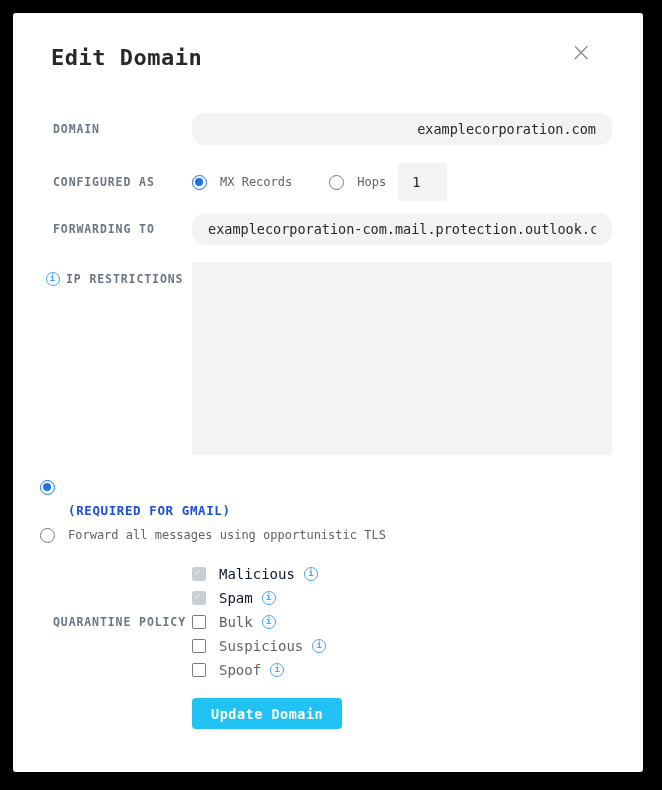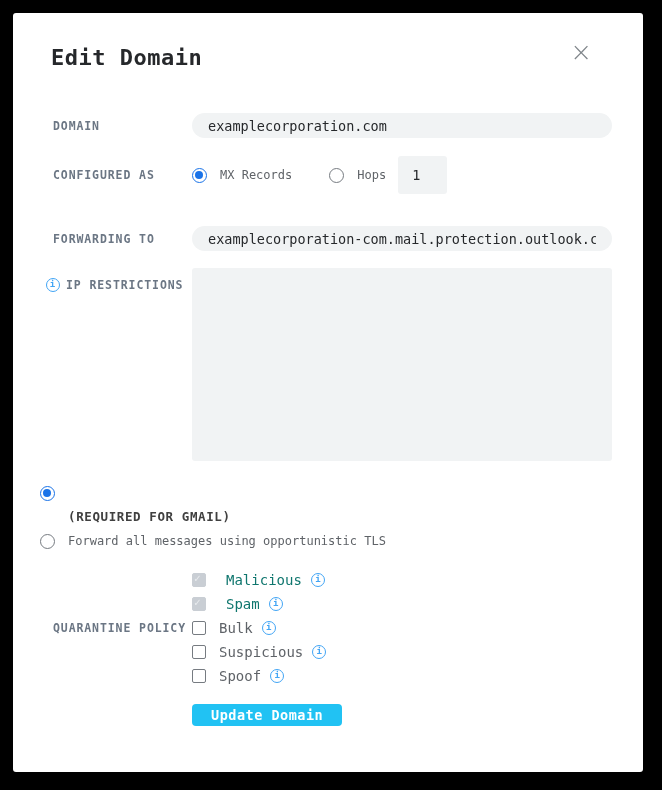--- a/index.html
+++ b/index.html
@@ -29,28 +29,28 @@
   }
   .row{display:flex;align-items:center;}
   .label-cell{
     width:152px;flex:0 0 152px;
     font-size:11.5px;font-weight:700;letter-spacing:.9px;
     color:#6b7684;display:flex;align-items:center;
     padding-left:13px;box-sizing:border-box;
   }
   .field-cell{flex:1;}
   .text-input{
-    width:420px;height:25px;box-sizing:border-box;
+    width:420px;height:32px;box-sizing:border-box;
     background:#f1f3f4;border:none;border-radius:13px;
     font-family:inherit;font-size:13.5px;color:#26282b;
-    padding:0 16px;outline:none;
+    padding:0 16px;outline:none;text-align:right;
   }
   .row-domain{margin-top:40px;}
   .row-configured{margin-top:18px;height:38px;}
-  .row-forwarding{margin-top:32px;}
+  .row-forwarding{margin-top:12px;}
   .row-ip{margin-top:17px;align-items:flex-start;}
   .row-ip .label-cell{padding-top:10px;padding-left:7px;}
   .ip-textarea{
     width:420px;height:193px;box-sizing:border-box;
     background:#f1f3f4;border:none;border-radius:3px;
     font-family:inherit;font-size:13.5px;color:#26282b;
     padding:10px 16px;outline:none;resize:none;
   }
   .row-tls{margin-top:16px;}
   .row-quarantine{margin-top:15px;}
@@ -60,55 +60,55 @@
     border:1.5px solid #767b81;box-sizing:border-box;
     margin-right:13px;position:relative;flex:0 0 15px;cursor:pointer;
   }
   .opt-line.selected .radio{border-color:#1a73e8;}
   .opt-line.selected .radio::after{
     content:"";position:absolute;left:2px;top:2px;
     width:8px;height:8px;border-radius:50%;background:#1a73e8;
   }
   .sub-line{
     height:24px;line-height:24px;margin-left:28px;
-    font-size:12.5px;font-weight:700;letter-spacing:.6px;color:#404040;
+    font-size:12.5px;font-weight:700;letter-spacing:.6px;color:#1d4ed8;
   }
   .hops-input{
     width:49px;height:38px;box-sizing:border-box;
     background:#f1f3f4;border:none;border-radius:3px;
     font-family:inherit;font-size:13.5px;color:#26282b;
     padding:0 0 0 14px;outline:none;margin-left:12px;
   }
   .gap-lg{margin-left:37px;}
   .check-line{display:flex;align-items:center;height:24px;font-size:14px;color:#5f6368;}
   .checkbox{
     width:14px;height:14px;border-radius:2px;
     border:1.5px solid #767b81;box-sizing:border-box;
     margin-right:13px;position:relative;flex:0 0 14px;cursor:pointer;
     background:#fff;
   }
   .check-line.checked .checkbox::after{
     content:"✓";position:absolute;left:1px;top:-2px;
     font-size:11px;color:#fff;
   }
   .check-line.disabled .checkbox{background:#c9ced4;border-color:#c9ced4;}
-  .check-line.disabled .check-label{color:#0f766e;margin-left:7px;}
+  .check-line.disabled .check-label{color:#0f172a;}
   .check-line.checked .checkbox::after{color:#aeb4ba;}
   .check-line.disabled.checked .checkbox::after{color:#e9ebee;}
   .info-icon{
     width:14px;height:14px;border-radius:50%;
     border:1.5px solid #42a5f5;box-sizing:border-box;
     color:#42a5f5;font-size:9px;line-height:11px;
     text-align:center;margin-left:9px;flex:0 0 14px;
     font-weight:700;cursor:pointer;
   }
   .label-info{margin:0 6px 0 -1px;flex:0 0 14px;}
   .row-button{margin-top:16px;}
   .update-btn{
-    margin-left:152px;height:22px;padding:0 19px;
+    margin-left:152px;height:31px;padding:0 19px;
     background:#21c2f3;border:none;border-radius:4px;
     color:#fff;font-family:inherit;font-size:13.5px;font-weight:700;
     letter-spacing:.5px;cursor:pointer;
   }
 </style>
 </head>
 <body>
 
 <div class="modal">
 

